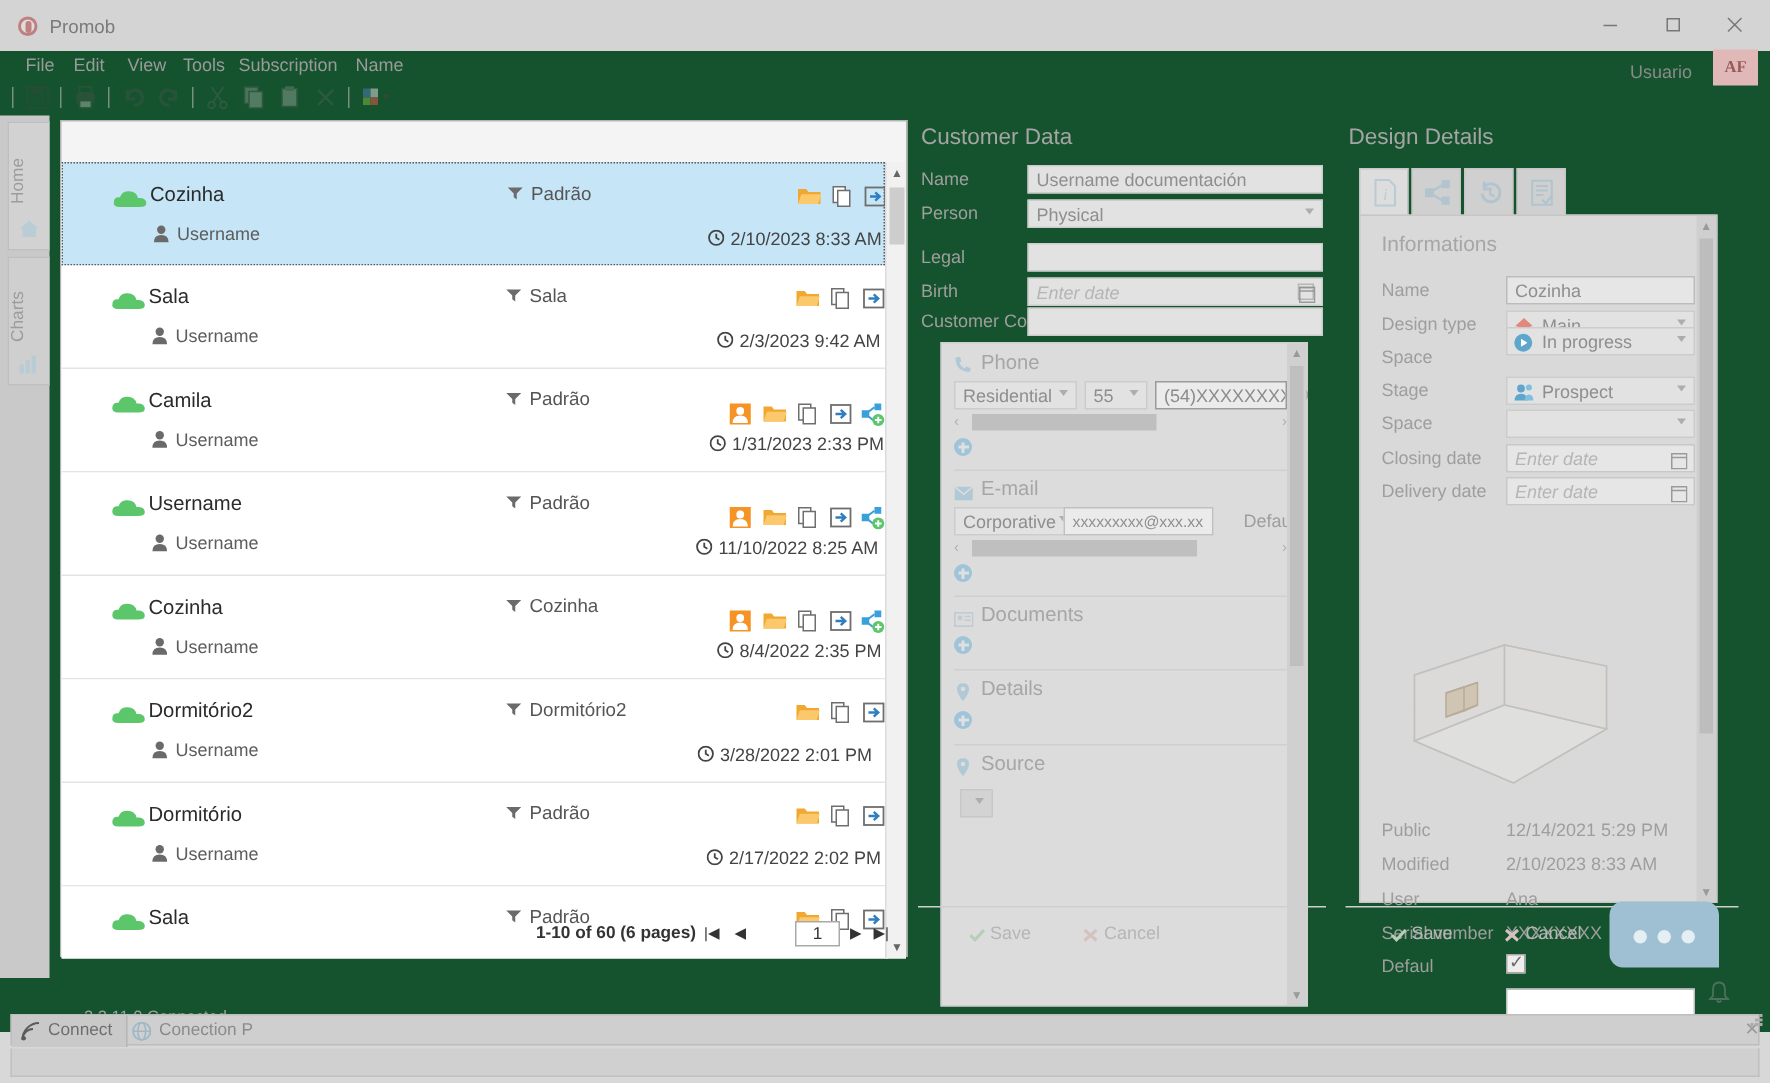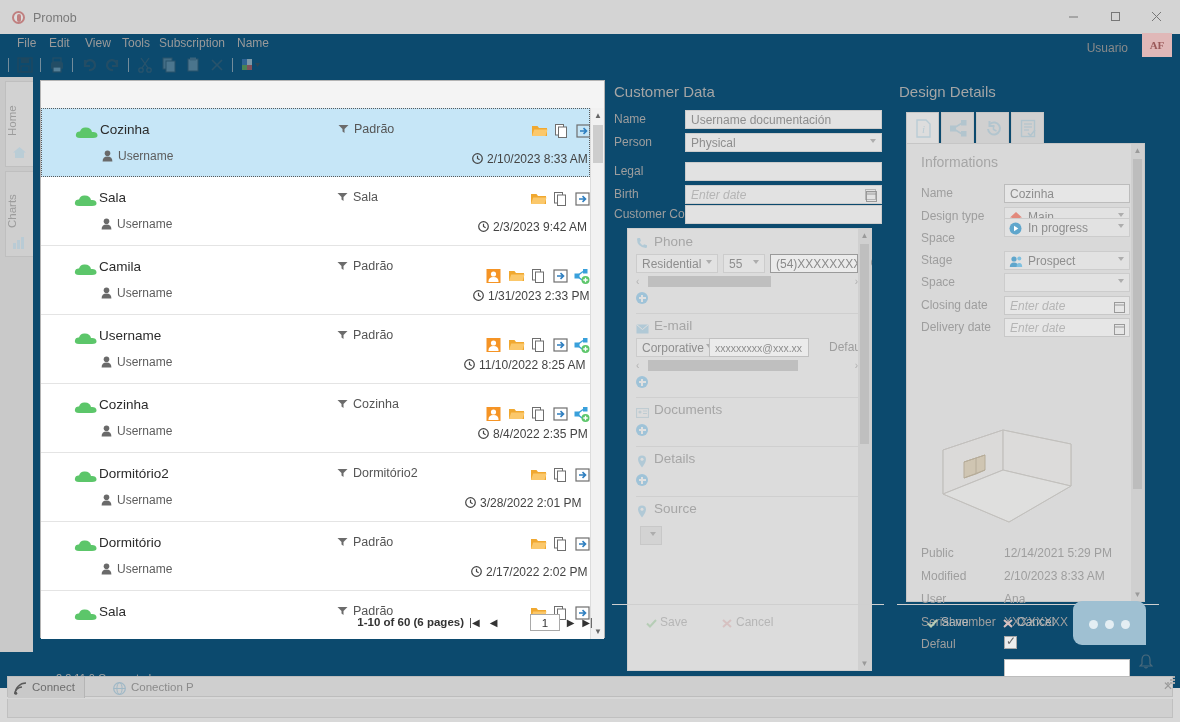--- a/index.html
+++ b/index.html
@@ -4,21 +4,21 @@
 <style>
   * { box-sizing: border-box; margin:0; padding:0; }
   html,body { width:1180px; height:722px; overflow:hidden; }
   body {
     font-family: "Liberation Sans", sans-serif;
     font-size: 12px;
     background:#d8d8d8;
     color:#444;
     -webkit-font-smoothing:antialiased;
   }
-  .app { position:relative; width:1180px; height:688px; background:#0c4a6e; }
+  .app { position:relative; width:1180px; height:688px; background:#14532d; }
 
   
   .titlebar { position:absolute; left:0; top:0; width:1180px; height:34px; background:#d4d4d4; }
   .title-logo { position:absolute; left:12px; top:11px; width:13px; height:13px; border-radius:50%;
                 border:2px solid #c08080; background:#ddd; }
   .title-logo:after{ content:""; position:absolute; left:3px; top:1px; width:4px;height:8px;
                 background:#c08080; border-radius:2px;}
   .title-text { position:absolute; left:33px; top:11px; font-size:12.5px; color:#7a7a7a; }
   .winbtn { position:absolute; top:7px; width:40px; height:22px; color:#777; font-size:13px;
             text-align:center; line-height:22px; cursor:default; }
@@ -140,21 +140,21 @@
 
   
   .statusline { position:absolute; left:0; top:652px; width:1180px; height:22px; }
   .status-txt { position:absolute; left:37px; top:20px; font-size:11px; color:#a2a2a2;margin-left:19px; }
   .bell { position:absolute; right:27px; top:2px; width:14px; height:16px; opacity:.5; }
   .connbar { position:absolute; left:7px; top:676px; width:1166px; height:21px; background:#cfcfcf;
              border:1px solid #bdbdbd; }
   .conn-tab { position:absolute; left:0; top:0; height:21px; padding:0 9px 0 24px; line-height:20px;
               font-size:11.5px; color:#6e6e6e; background:#c9c9c9; border-right:1px solid #b5b5b5; }
   .conn-item { position:absolute; left:78px; top:0; height:21px; padding:0 8px 0 20px; line-height:20px;
-               font-size:11.5px; color:#8b8b8b;margin-left:25px; }
+               font-size:11.5px; color:#8b8b8b; }
   .bottom-x { position:absolute; right:7px; top:679px; font-size:12px; color:#9a9a9a; }
   .grip { position:absolute; right:4px; bottom:3px; width:9px; height:9px; }
   .grip i { position:absolute; width:2px; height:2px; background:#aaa; }
   .bottom-strip { position:absolute; left:7px; top:699px; width:1166px; height:19px; background:#d0d0d0;
                   border:1px solid #c0c0c0; border-top:none; }
 
   
   .chat { position:absolute; left:1073px; top:601px; width:73px; height:44px; background:#9fc0d2;
           border-radius:9px 9px 0 9px; }
   .chat i { position:absolute; top:19px; width:9px; height:9px; border-radius:50%; background:#e4eef3; }

